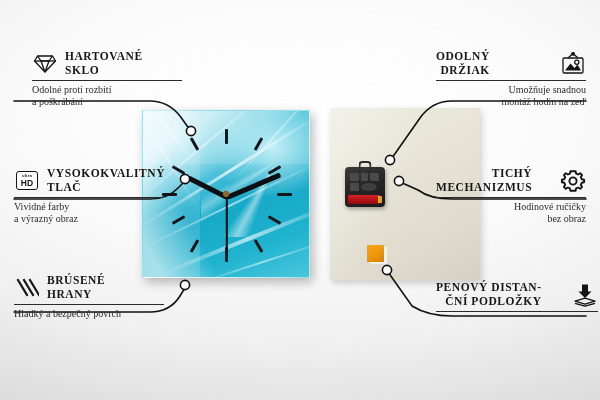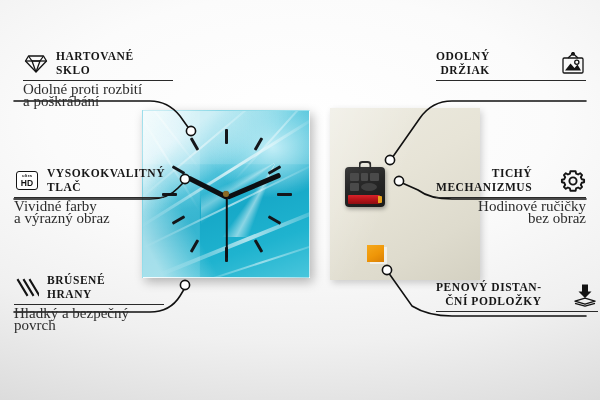--- a/index.html
+++ b/index.html
@@ -112,40 +112,40 @@
 
   
   .feat { position:absolute; z-index:6; }
   .feat .hrow { display:flex; align-items:center; gap:7px; }
   .feat .ttl {
     font-family:"Liberation Serif", serif;
     font-weight:700; font-size:11.5px; letter-spacing:.55px; line-height:13.5px;
     color:#171717; text-transform:uppercase;
   }
   .feat .rule { height:1px; background:#2a2a2a; margin:3px 0 3px; }
-  .feat .sub { font-size:15px; line-height:11.6px; color:#2c2c2c; }
+  .feat .sub { font-size:10px; line-height:11.6px; color:#2c2c2c; }
 
   .feat.left .hrow { justify-content:flex-start; }
   .feat.left .ttl, .feat.left .sub { text-align:left; }
   .feat.right .hrow { justify-content:space-between; }
   .feat.right .ttl, .feat.right .sub { text-align:right; }
 
   .ico { flex:0 0 auto; width:26px; height:24px; display:flex; align-items:center; justify-content:center; }
   .ico svg { display:block; }
 
   .hdbadge{
     width:22px; height:19px; border:1.6px solid #141414; border-radius:3px;
     display:flex; flex-direction:column; align-items:center; justify-content:center; line-height:1;
     font-family:"Liberation Sans", sans-serif; background:#fff;text-align:center;
   }
   .hdbadge .u{ font-size:4.2px; font-weight:700; letter-spacing:.2px; color:#141414; margin-bottom:.5px; }
   .hdbadge .h{ font-size:8.5px; font-weight:700; letter-spacing:.2px; color:#141414; }
 
   
-  #f-glass    { left:23px;  top:50px;  width:150px; }
+  #f-glass    { left:32px;  top:50px;  width:150px; }
   #f-print    { left:14px;  top:167px; width:150px; }
   #f-edges    { left:14px;  top:274px; width:150px; }
   #f-holder   { left:436px; top:50px;  width:150px; }
   #f-mech     { left:436px; top:167px; width:150px; }
   #f-foam     { left:436px; top:281px; width:162px; }
 </style>
 </head>
 <body>
 
 <div class="stage">
@@ -300,20 +300,24 @@
           <path d="M13,1.5 L8,6 M13,1.5 L18,6"></path>
           <circle cx="13" cy="1.8" r="1.3" fill="#141414"></circle>
           <rect x="3" y="6" width="20" height="15" rx="1.2"></rect>
           <path d="M5,18.5 L10.5,11.5 L14.5,16 L17.5,12.5 L21,18.5 Z" fill="#141414" stroke="none"></path>
           <circle cx="16.8" cy="10.2" r="2.1"></circle>
         </g>
       </svg>
     </span>
   </div>
   <div class="rule"></div>
+  <div class="sub">
+    <span>Umožňuje snadnou</span><br>
+    <span>montáž hodin na zeď</span>
+  </div>
 </div>
 
 <div class="feat right" id="f-mech">
   <div class="hrow">
     <span class="ttl">
       <span>TICHÝ</span><br>
       <span>MECHANIZMUS</span>
     </span>
     <span class="ico">
       <svg width="26" height="24" viewBox="0 0 26 24">

